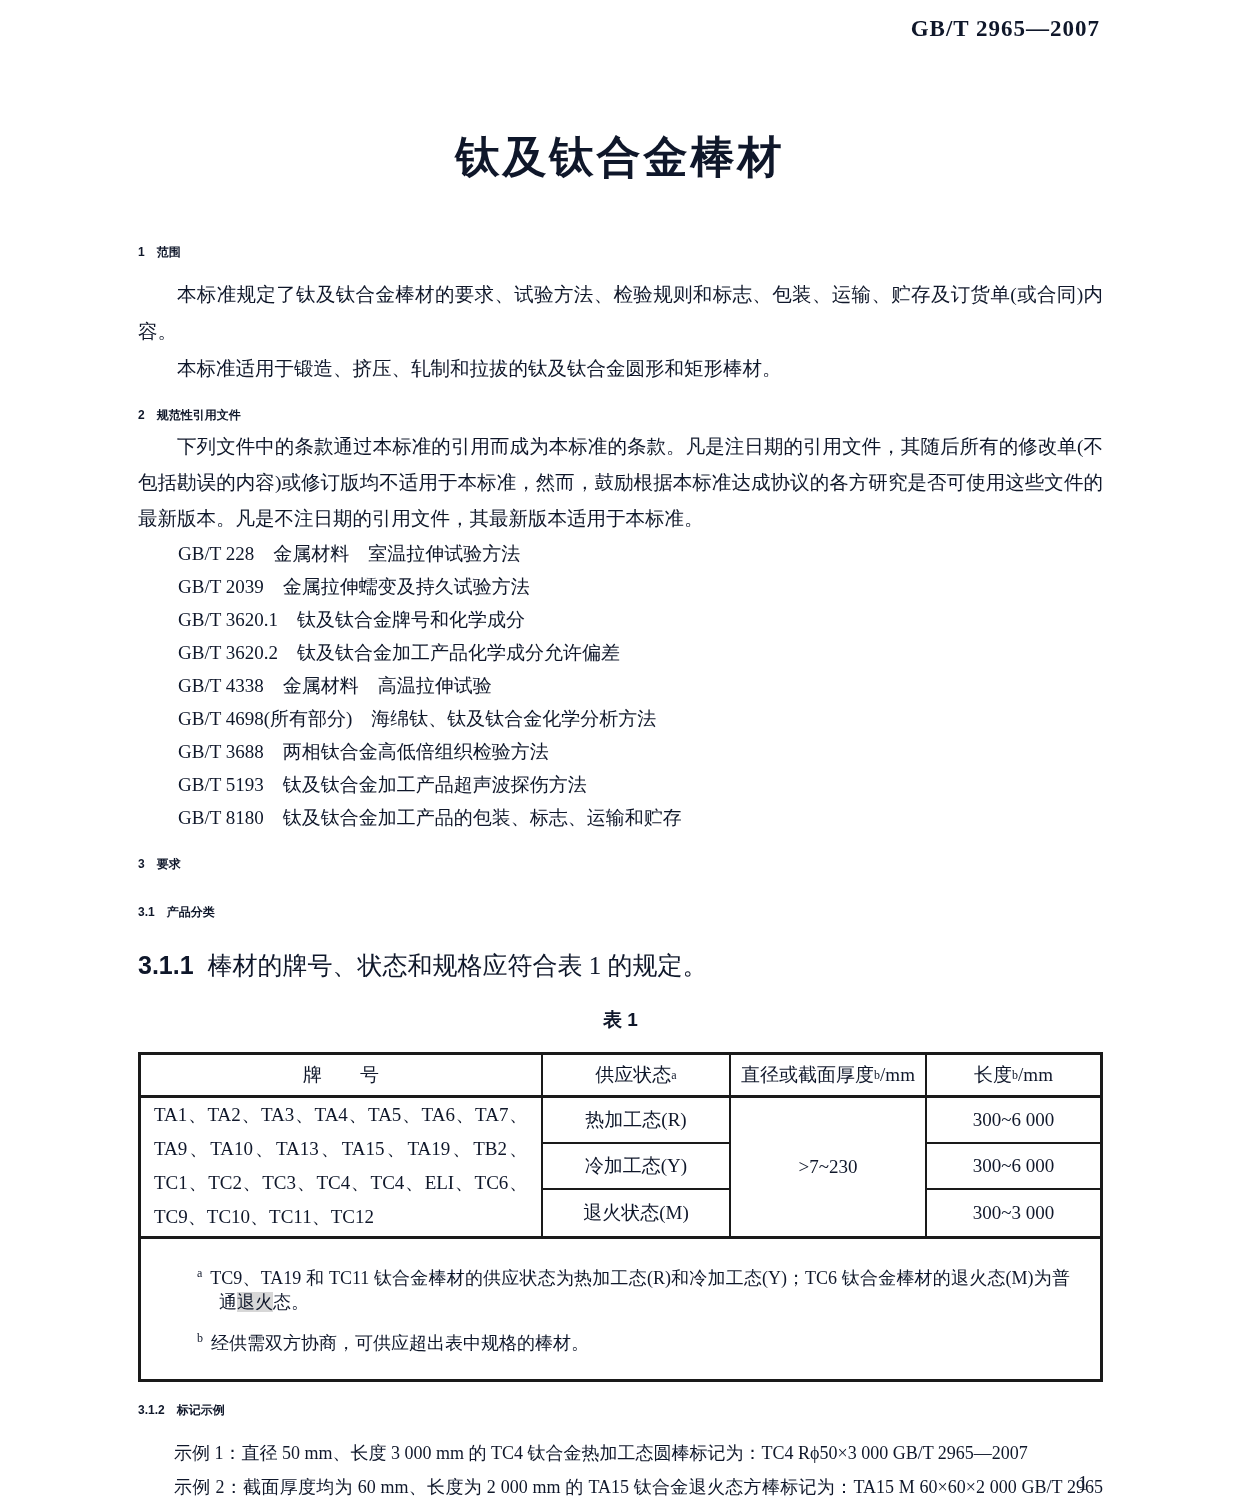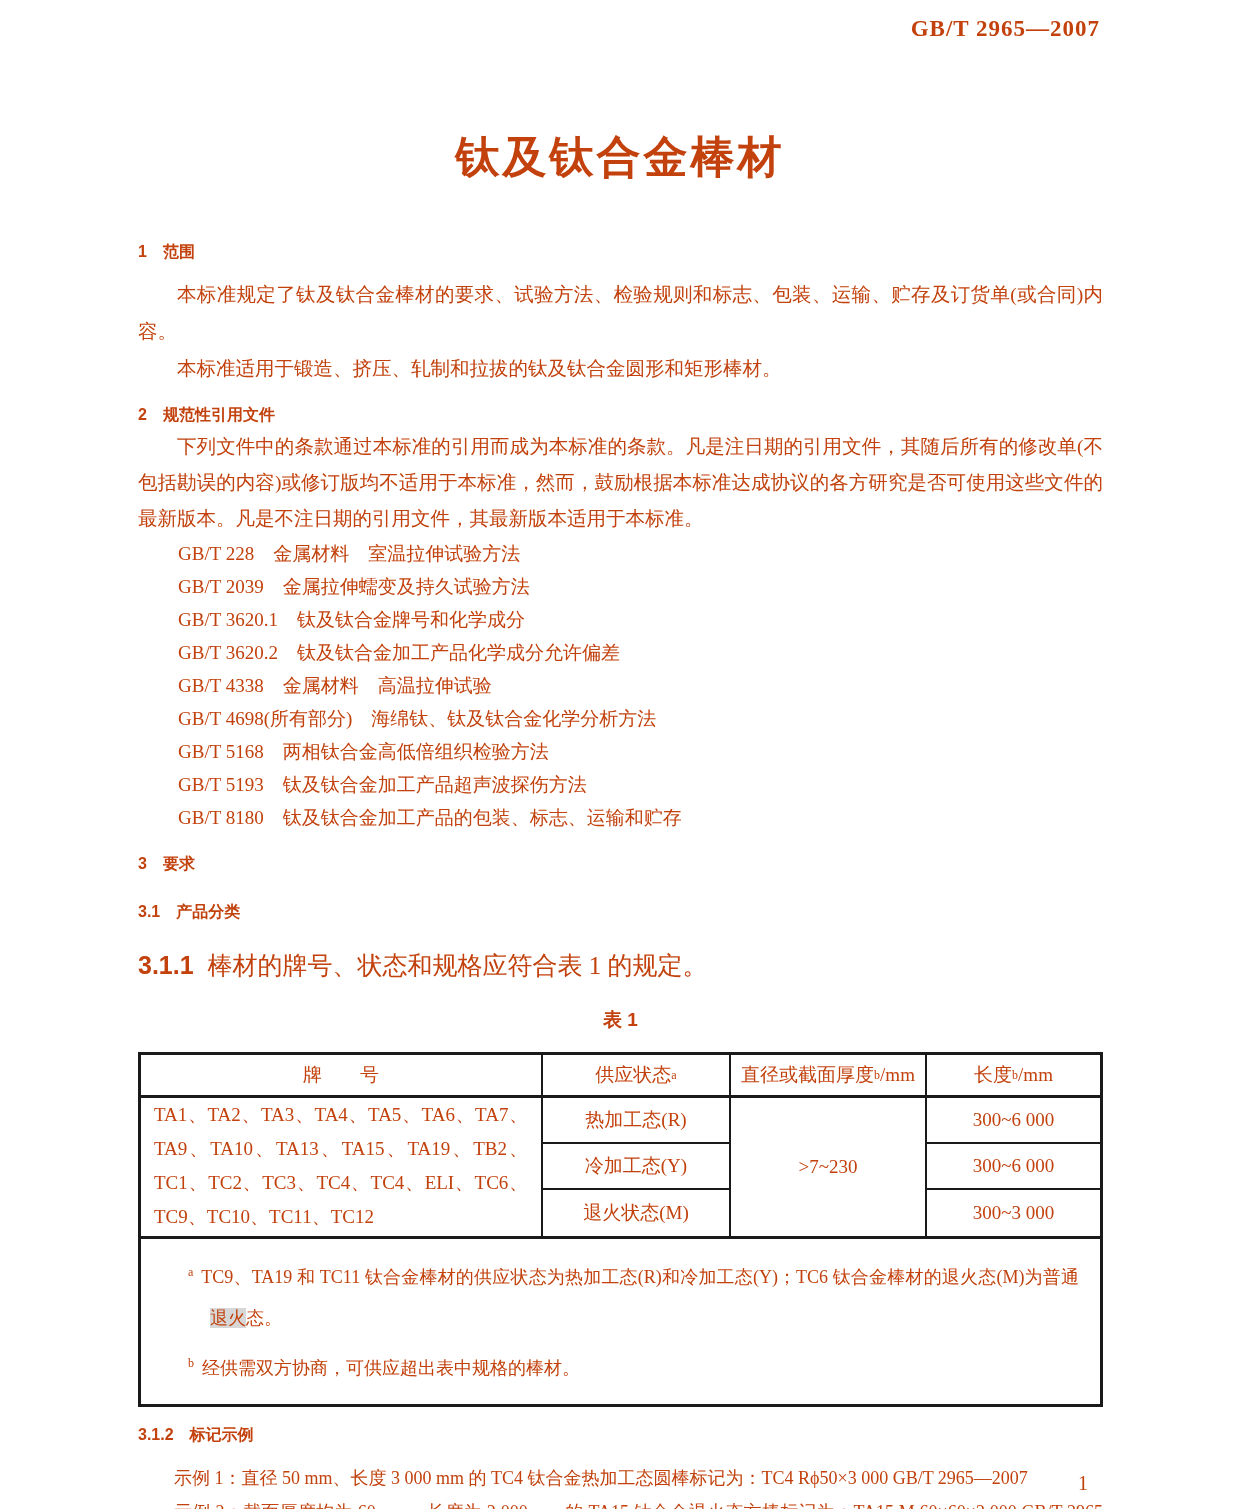--- a/index.html
+++ b/index.html
@@ -1,34 +1,34 @@
 <!DOCTYPE html>
 <html><head>
 <meta charset="utf-8">
 <style>
   html,body { margin:0; padding:0; background:#ffffff; }
   .page {
     position:relative; width:1240px; height:1509px; background:#ffffff;
-    overflow:hidden; color:#c2410c;
+    overflow:hidden; color:#0f172a;
     font-family:"Liberation Serif","DejaVu Serif",serif;
   }
   .header-code {
     position:absolute; top:16px; right:140px;
     font-size:23px; font-weight:bold; letter-spacing:1px;
   }
   .doc-title {
     position:absolute; top:128px; left:0; width:100%; text-align:center;
     font-family:"Liberation Sans","DejaVu Sans",sans-serif;
     font-weight:bold; font-size:44px; letter-spacing:3px;
   }
   .content { position:absolute; left:138px; top:238px; width:965px; }
 
   .h-main {
     font-family:"Liberation Sans","DejaVu Sans",sans-serif;
-    font-weight:bold; font-size:16px; line-height:28px; margin:0;
+    font-weight:bold; font-size:12px; line-height:28px; margin:0;
   }
   .para {
     font-size:19.5px; line-height:37px; margin:0;
     text-align:justify; text-indent:2em;
   }
   .para.first { margin-top:10px; }
   .intro { margin-top:0; line-height:36px; }
   .refs { margin-top:0; }
   .ref {
     margin:0; padding-left:40px; font-size:19px; line-height:33px;
@@ -59,21 +59,21 @@
     grid-column:1; grid-row:1/4; padding:0 13px 0 13px;
     font-size:19px; line-height:34px; text-align:justify; box-sizing:border-box;
   }
   .cell-mid { display:flex; align-items:center; justify-content:center; font-size:19px; box-sizing:border-box; }
   .cell-state { grid-column:2; }
   .cell-diam { grid-column:3; grid-row:1/4; }
   .cell-len { grid-column:4; }
   .bb { border-bottom:2px solid #1a1a1a; }
   .t1-foot { border-top:3px solid #1a1a1a; padding:10px 18px 12px 0; }
   .note {
-    margin:3px; font-size:18px; line-height:41px; text-align:justify;
+    margin:12px; font-size:18px; line-height:24px; text-align:justify;
     padding-left:66px; text-indent:-22px;
   }
   .note + .note { margin-top:4px; }
   .note sup { font-size:12px; margin-right:8px; }
   .hl { background:#d7d7d7; }
   sup.hsup { font-size:12px; }
 
   .h-mark { margin-top:14px; }
   .example {
     margin:0; font-size:18px; line-height:31px; text-align:justify;
@@ -104,21 +104,21 @@
     <p class="h-main" style="margin-top:14px;">2　规范性引用文件</p>
     <p class="para intro">下列文件中的条款通过本标准的引用而成为本标准的条款。凡是注日期的引用文件，其随后所有的修改单(不包括勘误的内容)或修订版均不适用于本标准，然而，鼓励根据本标准达成协议的各方研究是否可使用这些文件的最新版本。凡是不注日期的引用文件，其最新版本适用于本标准。</p>
 
     <div class="refs">
       <p class="ref">GB/T 228　金属材料　室温拉伸试验方法</p>
       <p class="ref">GB/T 2039　金属拉伸蠕变及持久试验方法</p>
       <p class="ref">GB/T 3620.1　钛及钛合金牌号和化学成分</p>
       <p class="ref">GB/T 3620.2　钛及钛合金加工产品化学成分允许偏差</p>
       <p class="ref">GB/T 4338　金属材料　高温拉伸试验</p>
       <p class="ref">GB/T 4698(所有部分)　海绵钛、钛及钛合金化学分析方法</p>
-      <p class="ref">GB/T 5168　两相钛合金高低倍组织检验方法</p>
+      <p class="ref">GB/T 3688　两相钛合金高低倍组织检验方法</p>
       <p class="ref">GB/T 5193　钛及钛合金加工产品超声波探伤方法</p>
       <p class="ref">GB/T 8180　钛及钛合金加工产品的包装、标志、运输和贮存</p>
     </div>
 
     <p class="h-main h-req">3　要求</p>
     <p class="h-main h-sub">3.1　产品分类</p>
 
     <p class="clause"><span class="num">3.1.1</span><span>棒材的牌号、状态和规格应符合表 1 的规定。</span></p>
 
     <p class="tbl-caption">表 1</p>

